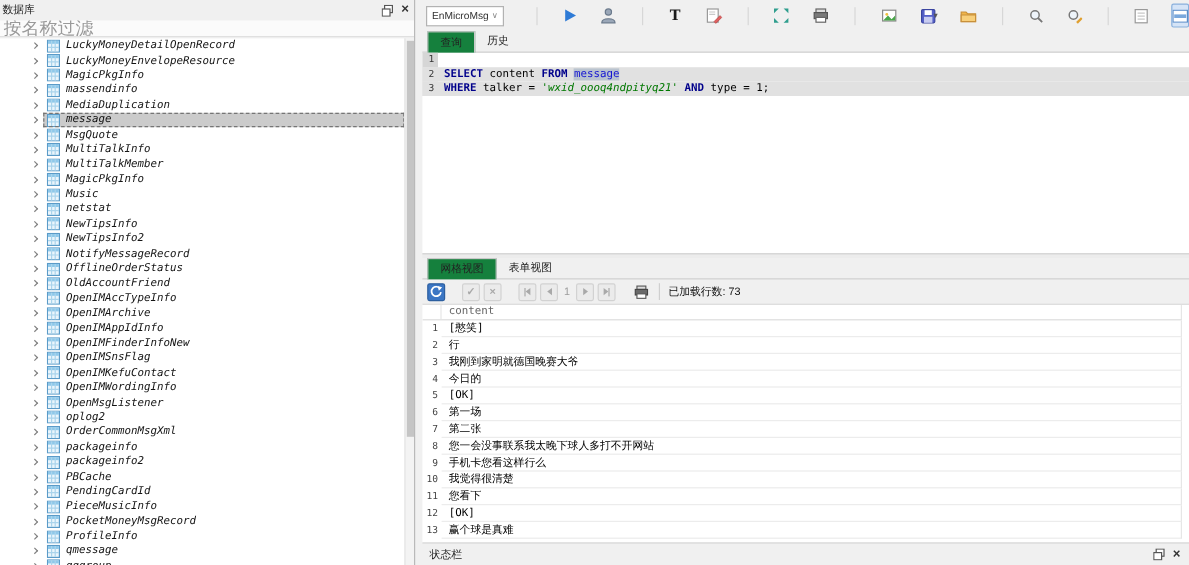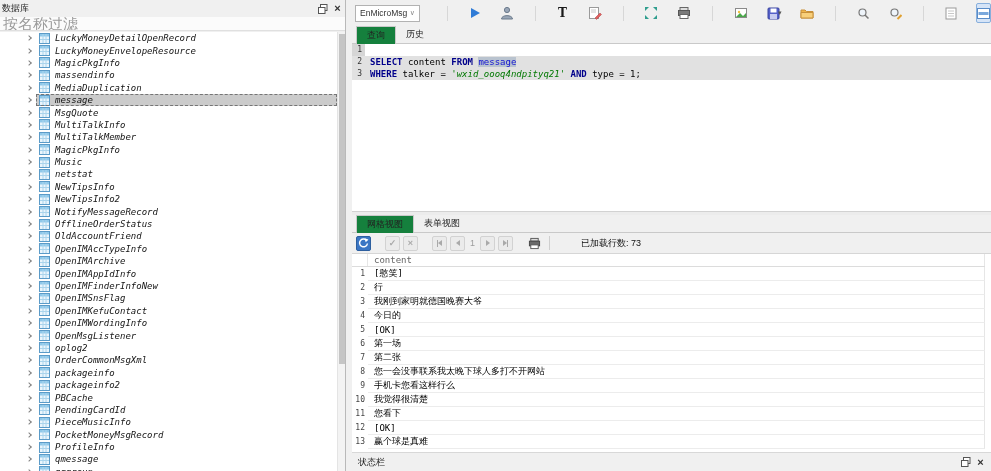--- a/index.html
+++ b/index.html
@@ -68,21 +68,21 @@
   .res-toolbar { height: 20px; flex: 0 0 auto; display: flex; align-items: center; gap: 3px;
                  background: #f0f0f0; padding-left: 4px; }
   .rt-btn { width: 15px; height: 15px; border-radius: 2px; display: flex; align-items: center;
             justify-content: center; }
   .rt-btn.primary { background: #3b76c4; border: 1px solid #2d5f9f; }
   .rt-btn.disabled { background: #ebebeb; border: 1px solid #d2d2d2; color: #a9a9a9; }
   .rt-glyph { font-size: 9px; line-height: 1; color: #a9a9a9; font-weight: bold; }
   .grp-gap { width: 8px; }
   .page-num { color: #9c9c9c; font-size: 9px; margin: 0 2px; }
   .rt-sep { width: 1px; height: 14px; background: #cfcfcf; margin: 0 4px; }
-  .rows-loaded { font-size: 9px; color: #111; margin-left: 24px; }
+  .rows-loaded { font-size: 9px; color: #111; }
   .tri { width: 0; height: 0; border-top: 3px solid transparent; border-bottom: 3px solid transparent; }
   .tri.left  { border-right: 4px solid #a9a9a9; }
   .tri.right { border-left: 4px solid #a9a9a9; }
   .bar { width: 1.5px; height: 7px; background: #a9a9a9; }
 
   .grid { flex: 1 1 auto; background: #fff; border-top: 1px solid #d6d6d6; overflow: hidden; }
   .grid-inner { width: 633px; }
   .g-header { height: 13px; display: flex; border-bottom: 1px solid #dcdcdc; }
   .g-corner { width: 16px; flex: 0 0 auto; border-right: 1px solid #e6e6e6; }
   .g-col-header { flex: 1; font-family: "DejaVu Sans Mono", monospace; font-size: 9px; color: #666;

